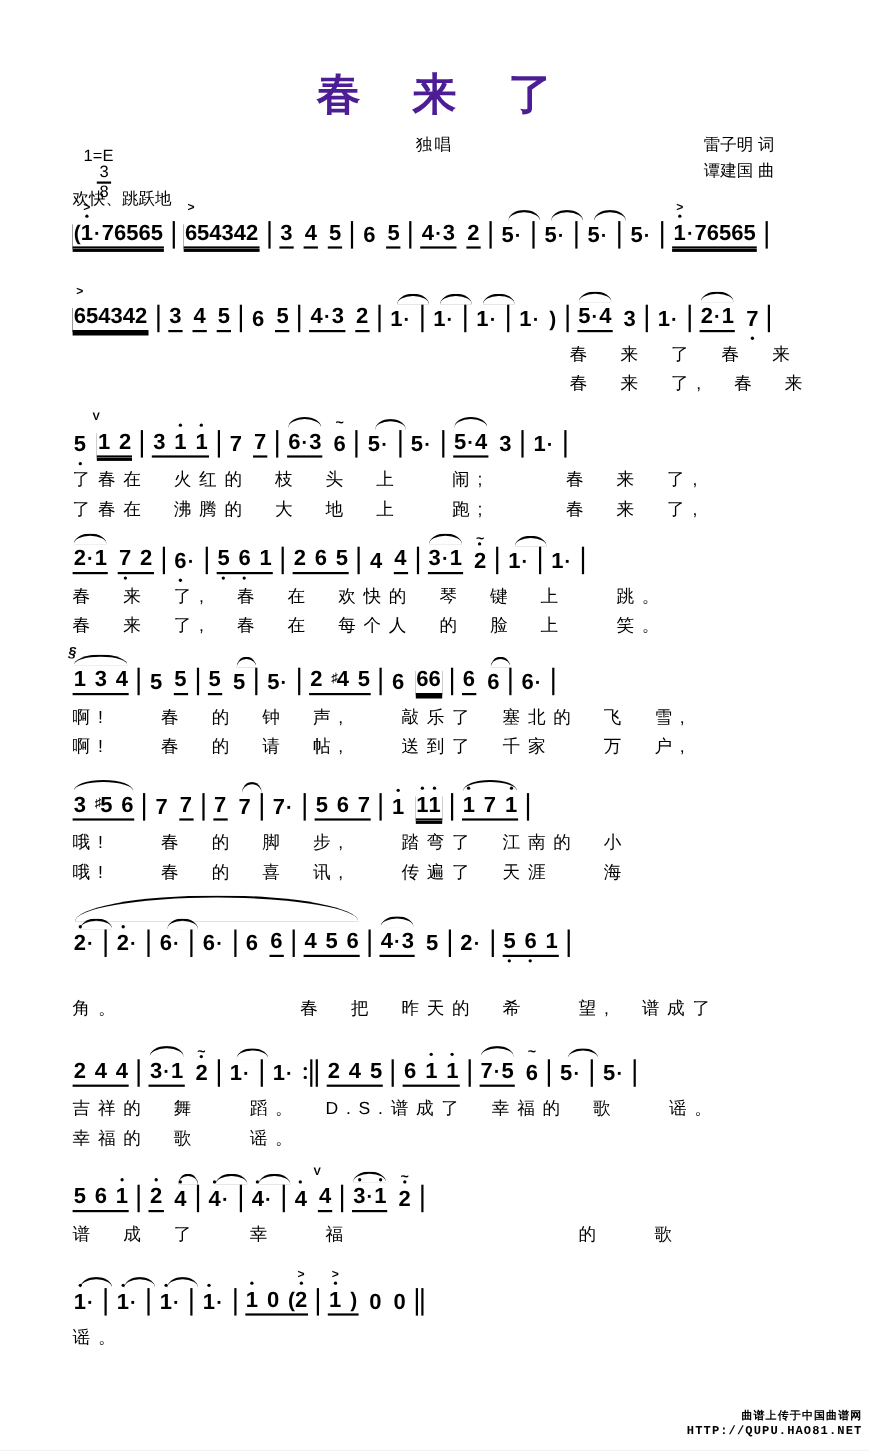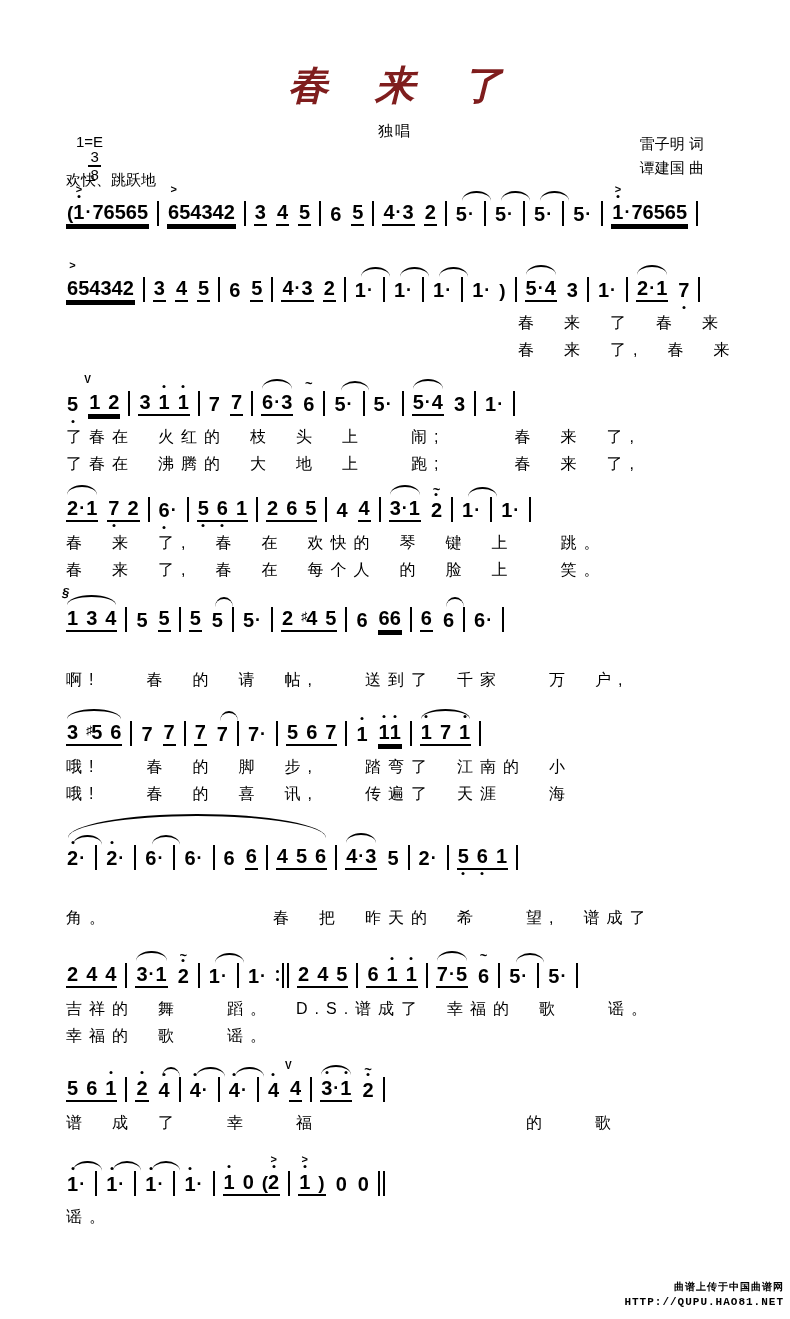--- a/index.html
+++ b/index.html
@@ -5,21 +5,21 @@
   html,body{margin:0;padding:0;background:#888;}
   .page{position:relative;width:790px;height:1319px;margin:0 auto;background:#ffffff;
         font-family:"Liberation Sans",sans-serif;color:#000;overflow:hidden;}
   .title{position:absolute;top:58px;left:0;width:100%;margin:0;text-align:center;
          font-size:40px;font-weight:bold;letter-spacing:18px;text-indent:18px;}
   .subtitle{position:absolute;top:122px;left:0;width:100%;text-align:center;font-size:15px;letter-spacing:2px;}
   .keymeter{position:absolute;top:133px;left:76px;display:flex;align-items:center;font-size:15px;flex-direction:column;}
   .frac{display:inline-flex;flex-direction:column;align-items:center;margin-left:10px;font-size:15px;line-height:14px;}
   .fline{width:13px;height:2px;background:#000;margin:1px 0;}
   .tempo{position:absolute;top:171px;left:66px;font-size:15px;}
-  .credits{position:absolute;top:132px;right:86px;font-size:15px;line-height:24px;text-align:left;}
+  .credits{position:absolute;top:120px;right:86px;font-size:15px;line-height:24px;text-align:left;}
   .score{position:absolute;top:0;left:0;width:100%;height:100%;}
   .system{position:absolute;left:66px;width:724px;}
   .notes-row{display:flex;align-items:flex-end;position:relative;height:30px;}
   .measure{display:inline-flex;align-items:flex-end;gap:9px;position:relative;flex:none;}
   .seg{position:relative;display:inline-flex;align-items:flex-end;padding:0 1px;}
   .ul1{border-bottom:2px solid #000;}
   .ul2{border-bottom:2px solid #000;box-shadow:0 3px 0 0 #000;}
   .note{font-weight:bold;font-size:20px;line-height:23px;position:relative;font-family:"Liberation Sans",sans-serif;}
   .dot{font-weight:bold;font-size:18px;line-height:23px;margin:0 1px;}
   .sharp{font-size:12px;font-weight:bold;position:relative;top:-7px;margin-right:-1px;}
@@ -45,21 +45,21 @@
   .lyrics{position:absolute;font-size:16px;letter-spacing:7px;white-space:pre;line-height:18px;}
   .footer-note{position:absolute;top:1236px;left:0;width:100%;text-align:center;font-size:14px;}
   .site{position:absolute;top:1280px;right:6px;text-align:right;}
   .site-name{font-size:10px;font-weight:bold;letter-spacing:1px;}
   .site-url{font-family:"Liberation Mono",monospace;font-size:11px;font-weight:bold;letter-spacing:1px;margin-top:2px;}
 </style>
 </head>
 <body>
 
 <div class="page">
-  <h1 class="title" style="color: #7f1d1d; font-style: italic;">春 来 了</h1>
+  <h1 class="title" style="color: #4c1d95;">春 来 了</h1>
   <div class="subtitle">独唱</div>
 
   <div class="keymeter">
     <span>1=E</span>
     <span class="frac">
       <span>3</span>
       <span class="fline"></span>
       <span>8</span>
     </span>
   </div>
@@ -524,20 +524,21 @@
           </span>
           <div class="bar"></div>
           <span class="measure">
             <span class="seg">
               <span class="note">6</span>
               <span class="dot">·</span>
             </span>
           </span>
           <div class="bar"></div>
         </div>
+        <div class="lyrics" style="top: 42px; left: 0px;">啊!　　春　的　钟　声,　　敲乐了　塞北的　飞　雪,</div>
         <div class="lyrics" style="top: 69px; left: 0px; text-align: right;">啊!　　春　的　请　帖,　　送到了　千家　　万　户,</div>
       </div>
       <div class="system" style="top: 716px;">
         <div class="notes-row">
           <span class="measure">
             <span class="seg ul1">
               <i class="arc"></i>
               <span class="note">3</span>
               <span class="sp"></span>
               <span class="sharp">♯</span>

